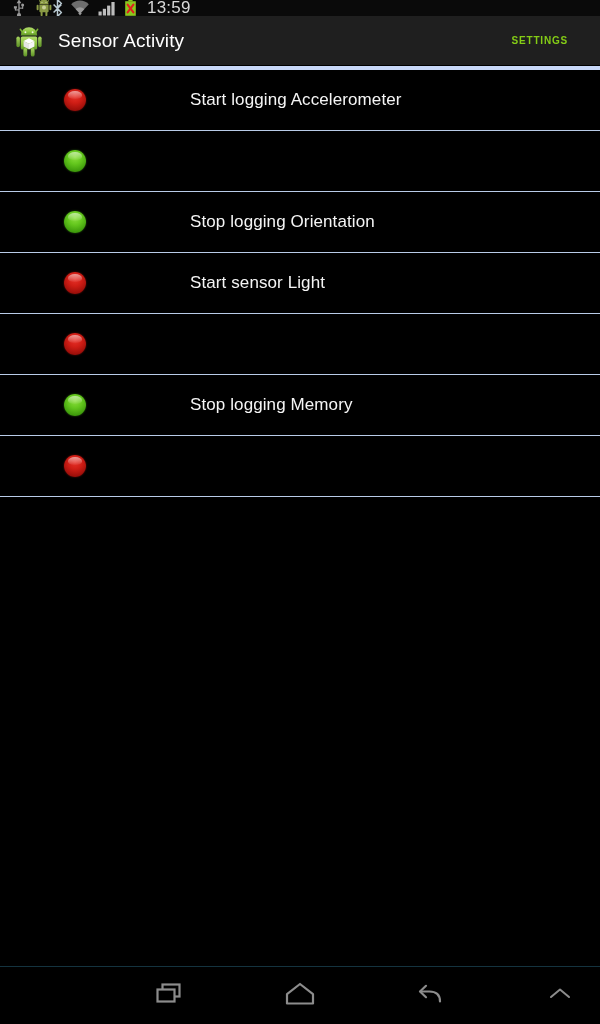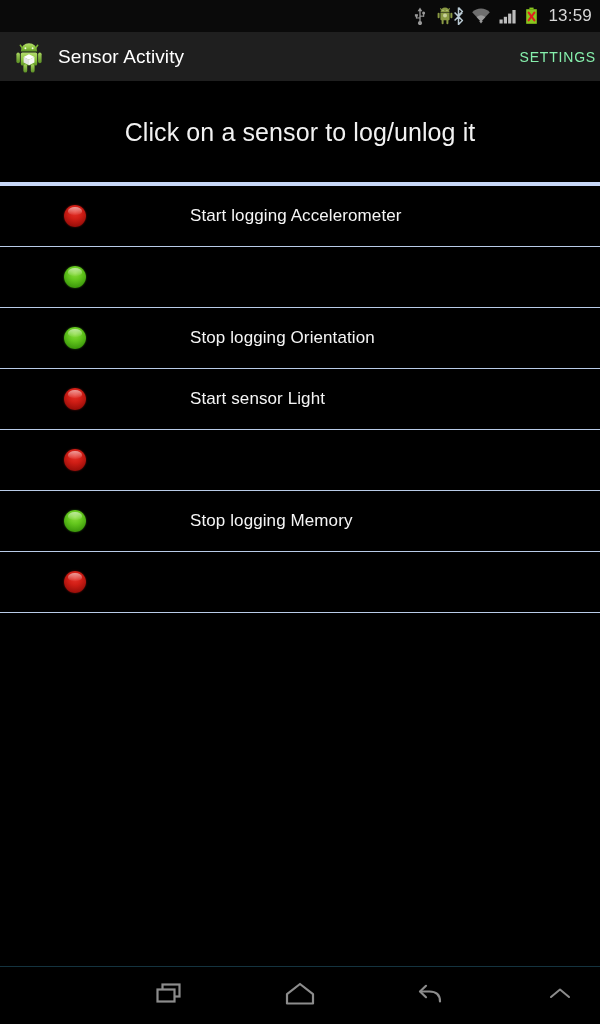--- a/index.html
+++ b/index.html
@@ -20,25 +20,25 @@
     width: 600px;
     height: 1024px;
     background: #000000;
     display: flex;
     flex-direction: column;
   }
 
   
   .status-bar {
     position: relative;
-    height: 32px;
+    height: 16px;
     background: #0a0a0a;
     display: flex;
     align-items: center;
-    justify-content: flex-end;
+    justify-content: flex-start;
     padding: 0 8px 0 12px;
     box-sizing: border-box;
     flex: 0 0 auto;
   }
   .status-left {
     display: flex;
     align-items: center;
     gap: 10px;
   }
   .status-right {
@@ -55,44 +55,44 @@
   }
   .sicon { display: block; }
 
   
   .action-bar {
     position: relative;
     height: 50px;
     background: #1f1f1f;
     display: flex;
     align-items: center;
-    padding: 0 0 0 12px;
+    padding: 0 28px 0 12px;
     box-sizing: border-box;
     flex: 0 0 auto;
     border-bottom: 1px solid #000;
   }
   .app-icon {
     width: 34px;
     height: 34px;
     flex: 0 0 auto;
     margin-right: 12px;
   }
   .app-title {
     color: #ffffff;
     font-size: 19px;
     font-weight: normal;
     letter-spacing: 0.1px;
     flex: 1 1 auto;
     white-space: nowrap;
     overflow: hidden;
   }
   .settings-action {
-    color: #86efac;
-    font-size: 14px;
-    font-weight: normal;
+    color: #84cc16;
+    font-size: 10px;
+    font-weight: bold;
     letter-spacing: 0.8px;
     padding: 6px 4px;
     white-space: nowrap;
     cursor: pointer;
   }
 
   
   .content {
     flex: 1 1 auto;
     position: relative;
@@ -340,23 +340,20 @@
           <polygon points="22.4,17 17,19.8 17,25.2 22.4,22.4" fill="#f6f6f6"></polygon>
         </g>
       </svg>
     </span>
     <span class="app-title">Sensor Activity</span>
     <span class="settings-action">SETTINGS</span>
   </div>
 
   <div class="content">
 
-    <div class="instruction-wrap">
-      <div class="instruction">Click on a sensor to log/unlog it</div>
-    </div>
 
     <div class="top-divider"></div>
 
     <div class="sensor-list" id="sensor-list">
         <div class="sensor-row">
           <div class="led-cell">
             <span class="led red"></span>
           </div>
           <span class="sensor-label">Start logging Accelerometer</span>
         </div>

